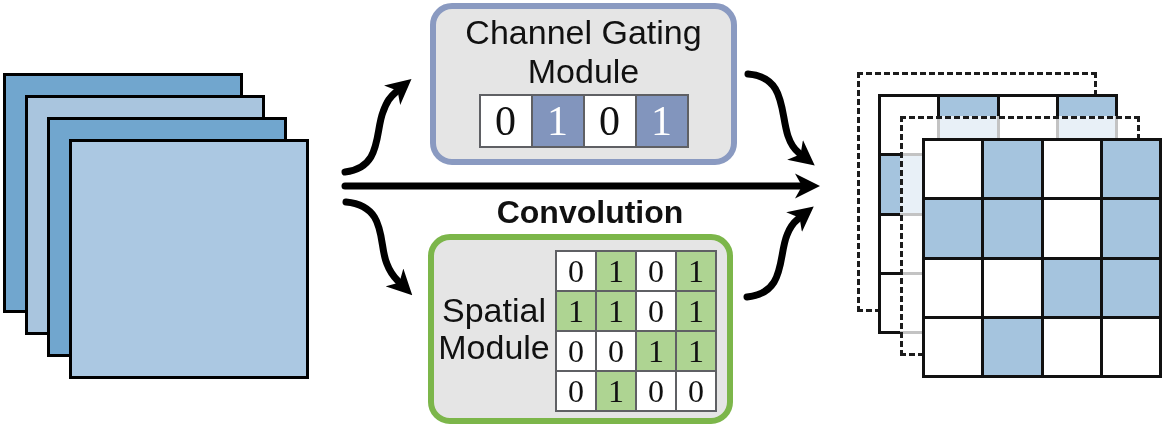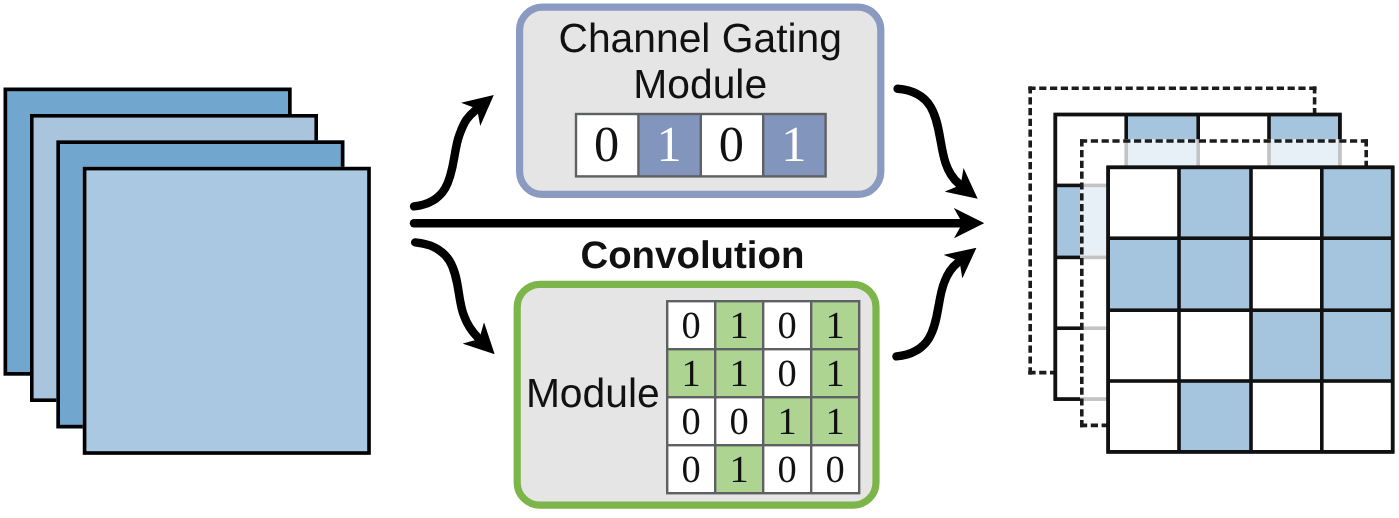--- a/index.html
+++ b/index.html
@@ -73,24 +73,25 @@
       <div>Module</div>
     </div>
     <div class="abs maskgrid channel-row" style="top:85px;left:50%;transform:translateX(-50%);">
         <div class="cell">0</div>
         <div class="cell on" style="background: rgb(130, 149, 189);">1</div>
         <div class="cell">0</div>
         <div class="cell on" style="background: rgb(130, 149, 189);">1</div>
       </div>
   </div>
 
-  <div class="abs conv-label" style="left:577px;top:194px;transform:translateX(-50%);">Convolution</div>
+  <div class="abs conv-label" style="left:590px;top:194px;transform:translateX(-50%);">Convolution</div>
 
   <div class="abs module-box" style="left: 428px; top: 234px; width: 305px; height: 190px; z-index: 5; border-color: rgb(124, 182, 74);">
     <div class="abs mod-title" style="left:0;top:50%;transform:translateY(-50%);width:120px;line-height:37px;">
+      <div>Spatial</div>
       <div>Module</div>
     </div>
     <div class="abs maskgrid wrap spatial-grid" style="right:10px;top:10px;">
         <div class="cell">0</div>
         <div class="cell on" style="background: rgb(174, 212, 146);">1</div>
         <div class="cell">0</div>
         <div class="cell on" style="background: rgb(174, 212, 146);">1</div>
         <div class="cell on" style="background: rgb(174, 212, 146);">1</div>
         <div class="cell on" style="background: rgb(174, 212, 146);">1</div>
         <div class="cell">0</div>

